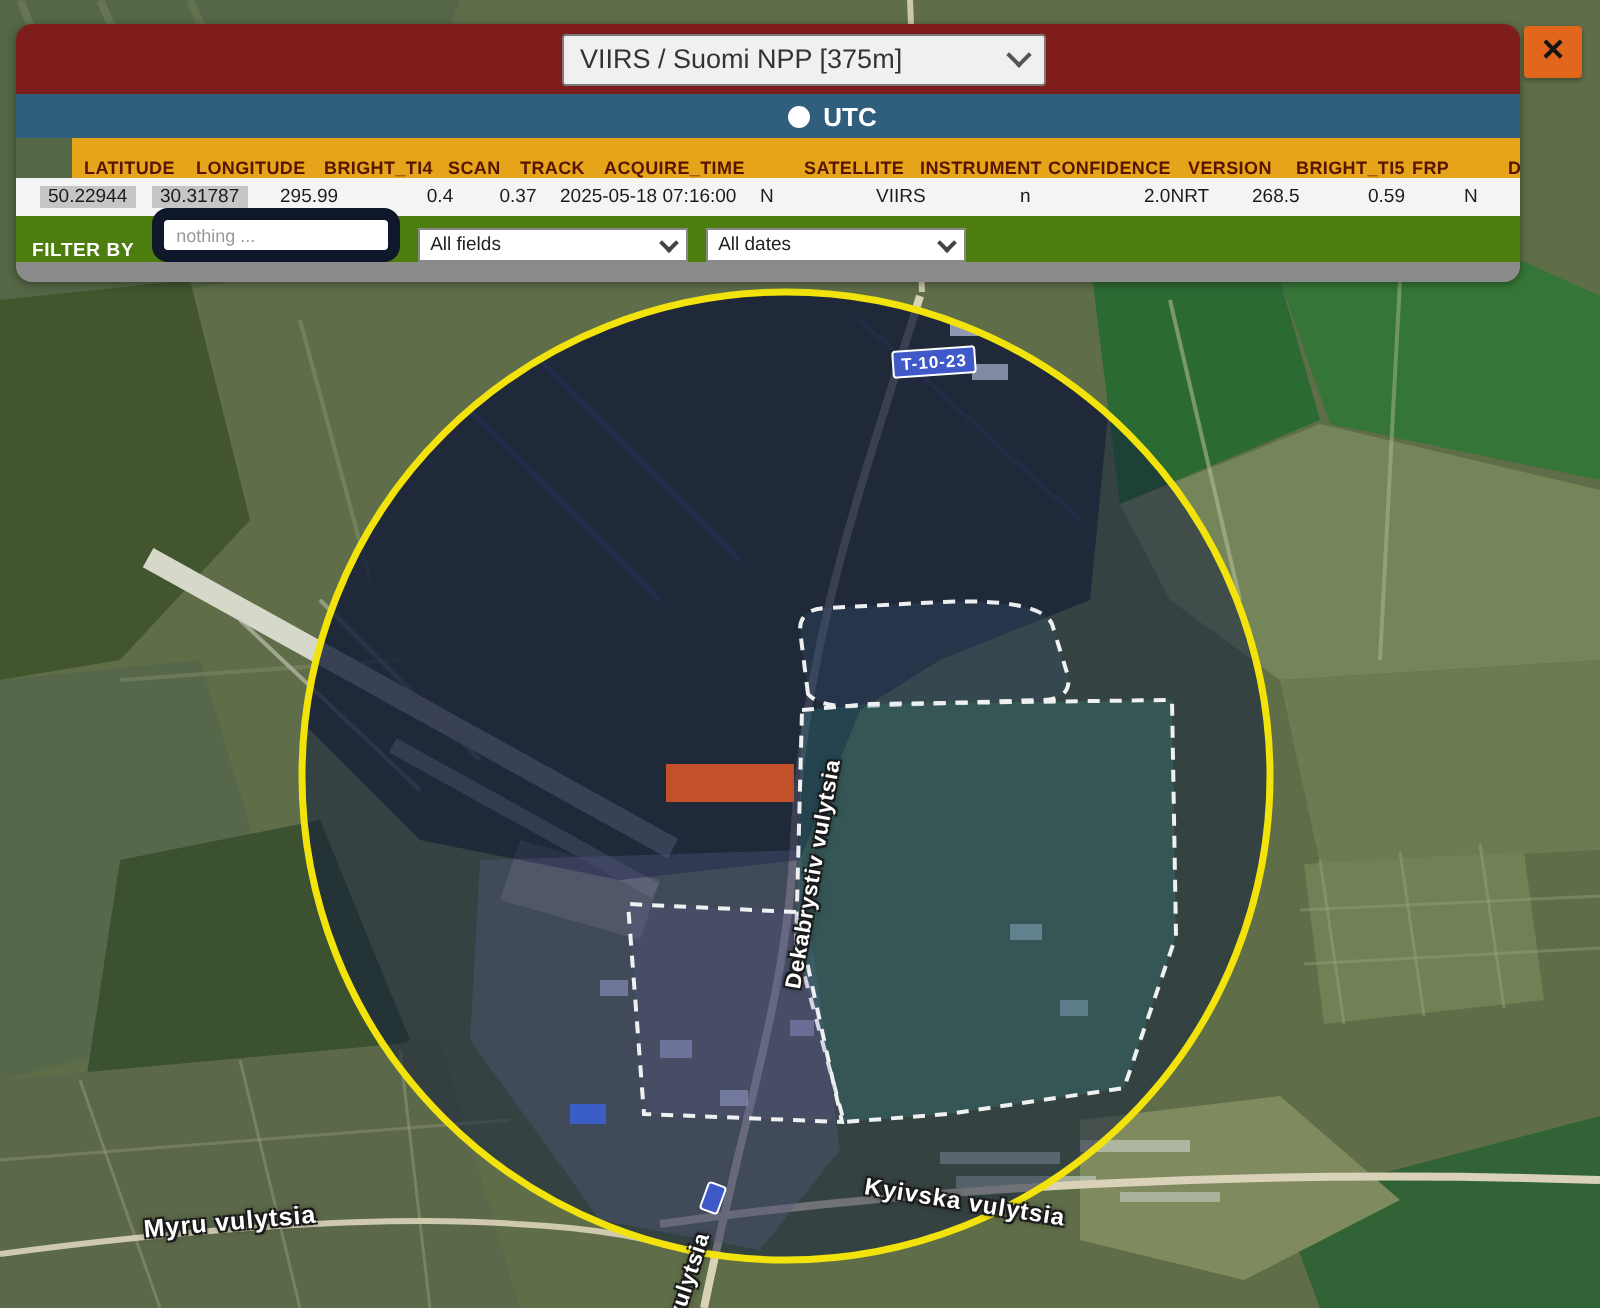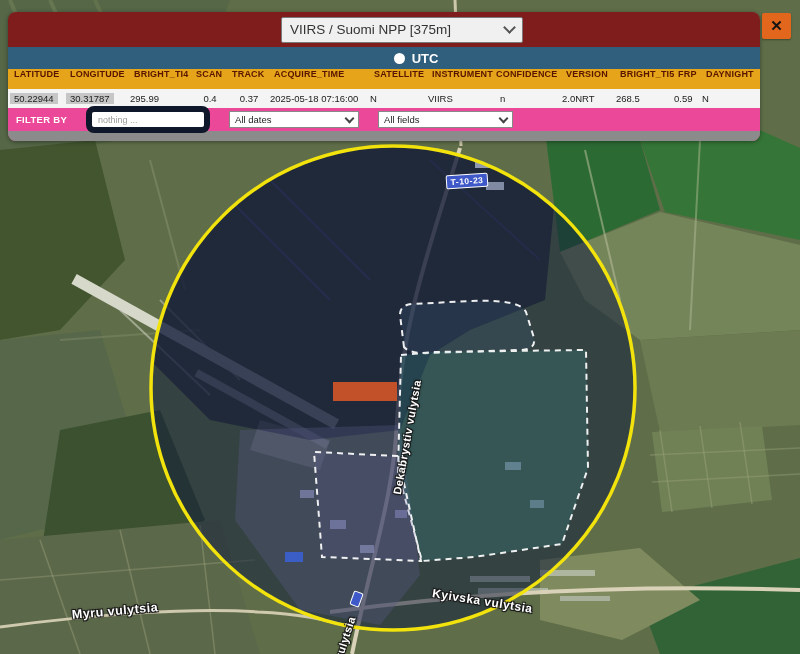--- a/index.html
+++ b/index.html
@@ -39,43 +39,43 @@
   }
   .chev{width:7px;height:7px;border-right:2px solid #555;border-bottom:2px solid #555;
     transform:rotate(45deg);margin-top:-4px;flex:none;}
   .time-bar{
     background:#305e7d;height:22px;display:flex;align-items:center;justify-content:center;
     padding-left:36px;color:#fff;font-size:13px;font-weight:bold;gap:14px;
   }
   .radio-group{display:flex;align-items:center;gap:7px;cursor:pointer;padding-left:28px;}
   .radio{width:11px;height:11px;border-radius:50%;background:#fff;flex:none;position:relative;}
   .radio.checked::after{content:'';position:absolute;left:3px;top:3px;width:5px;height:5px;background:#1b1b1b;border-radius:50%;}
-  .thead{background:#e5a419;height:20px;display:flex;align-items:flex-start;padding-left:6px;}
+  .thead{background:#e5a419;height:20px;display:flex;align-items:flex-end;padding-left:6px;margin-left:28px;}
   .thead .col{font-size:9px;font-weight:bold;color:#571500;letter-spacing:0.2px;}
-  .trow{background:#f4f4f4;height:19px;display:flex;align-items:center;padding-left:2px;}
+  .trow{background:#f4f4f4;height:19px;display:flex;align-items:center;padding-left:12px;}
   .trow .col{font-size:9.5px;color:#1b1b1b;}
   .col{flex:none;overflow:hidden;white-space:nowrap;}
   .col:nth-child(1){width:56px;}
   .col:nth-child(2){width:64px;}
   .col:nth-child(3){width:62px;}
   .col:nth-child(4){width:36px;text-align:center;}
   .col:nth-child(5){width:42px;text-align:center;}
   .col:nth-child(6){width:100px;}
   .col:nth-child(7){width:58px;}
   .col:nth-child(8){width:64px;}
   .col:nth-child(9){width:70px;padding-left:8px;box-sizing:border-box;}
   .col:nth-child(10){width:54px;}
   .col:nth-child(11){width:58px;}
-  .col:nth-child(12){width:28px;}
+  .col:nth-child(12){width:48px;}
   .col:nth-child(13){width:50px;}
   .thead .col:nth-child(4),.thead .col:nth-child(5){text-align:left;}
   .thead .col:nth-child(9){padding-left:0;}
   .hl{background:#c6c6c6;padding:1px 4px;border-radius:1px;}
   .filter-bar{
-    background:#ec4899;height:23px;display:flex;align-items:center;gap:19px;
+    background:#4d7c0f;height:23px;display:flex;align-items:flex-end;gap:9px;
     padding-left:8px;border-bottom:10px solid #8b8b8b;
   }
   .filter-label{color:#fff;font-size:9.5px;font-weight:bold;letter-spacing:0.3px;}
   .filter-input{
     width:100px;height:15px;border:6px solid #0f172a;border-radius:8px;background:#ffffff;
     font-size:9px;padding:0 6px;color:#333;outline:none;font-family:"Liberation Sans",sans-serif;
   }
   .filter-input::placeholder{color:#9a9a9a;}
   .mini-select{
     height:17px;background:#ffffff;border:1px solid #888;display:flex;align-items:center;
@@ -245,24 +245,24 @@
     <span class="col">n</span>
     <span class="col">2.0NRT</span>
     <span class="col">268.5</span>
     <span class="col">0.59</span>
     <span class="col">N</span>
   </div>
 
   <div class="filter-bar">
     <span class="filter-label">FILTER BY</span>
     <input class="filter-input" type="text" placeholder="nothing ..." style="">
+    <div class="mini-select" id="select-fields">
+      <span>All fields</span>
+      <span class="chev"></span>
+    </div>
     <div class="mini-select" id="select-dates">
       <span>All dates</span>
       <span class="chev"></span>
     </div>
-    <div class="mini-select" id="select-fields">
-      <span>All fields</span>
-      <span class="chev"></span>
-    </div>
   </div>
 </div>
 
 <button class="close-btn">✕</button>
 
 </body></html>

